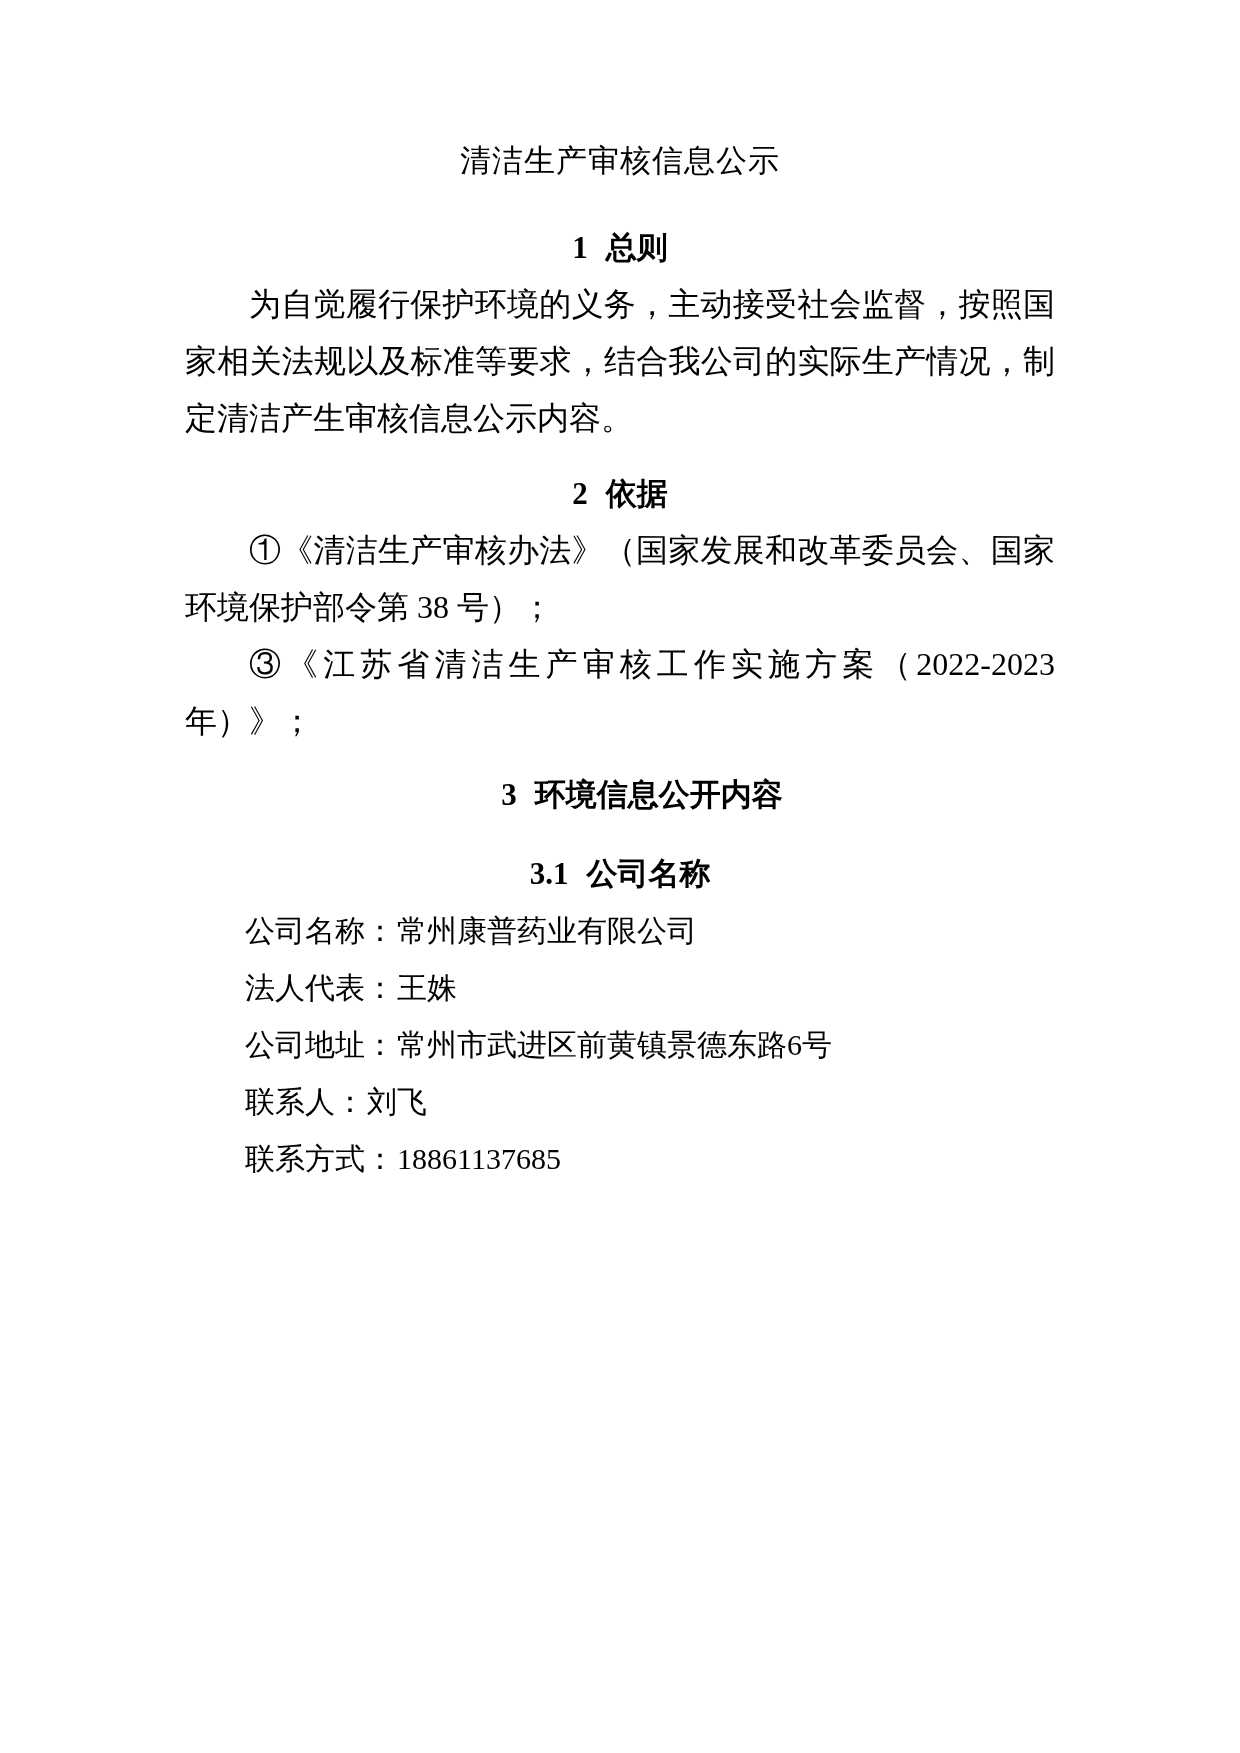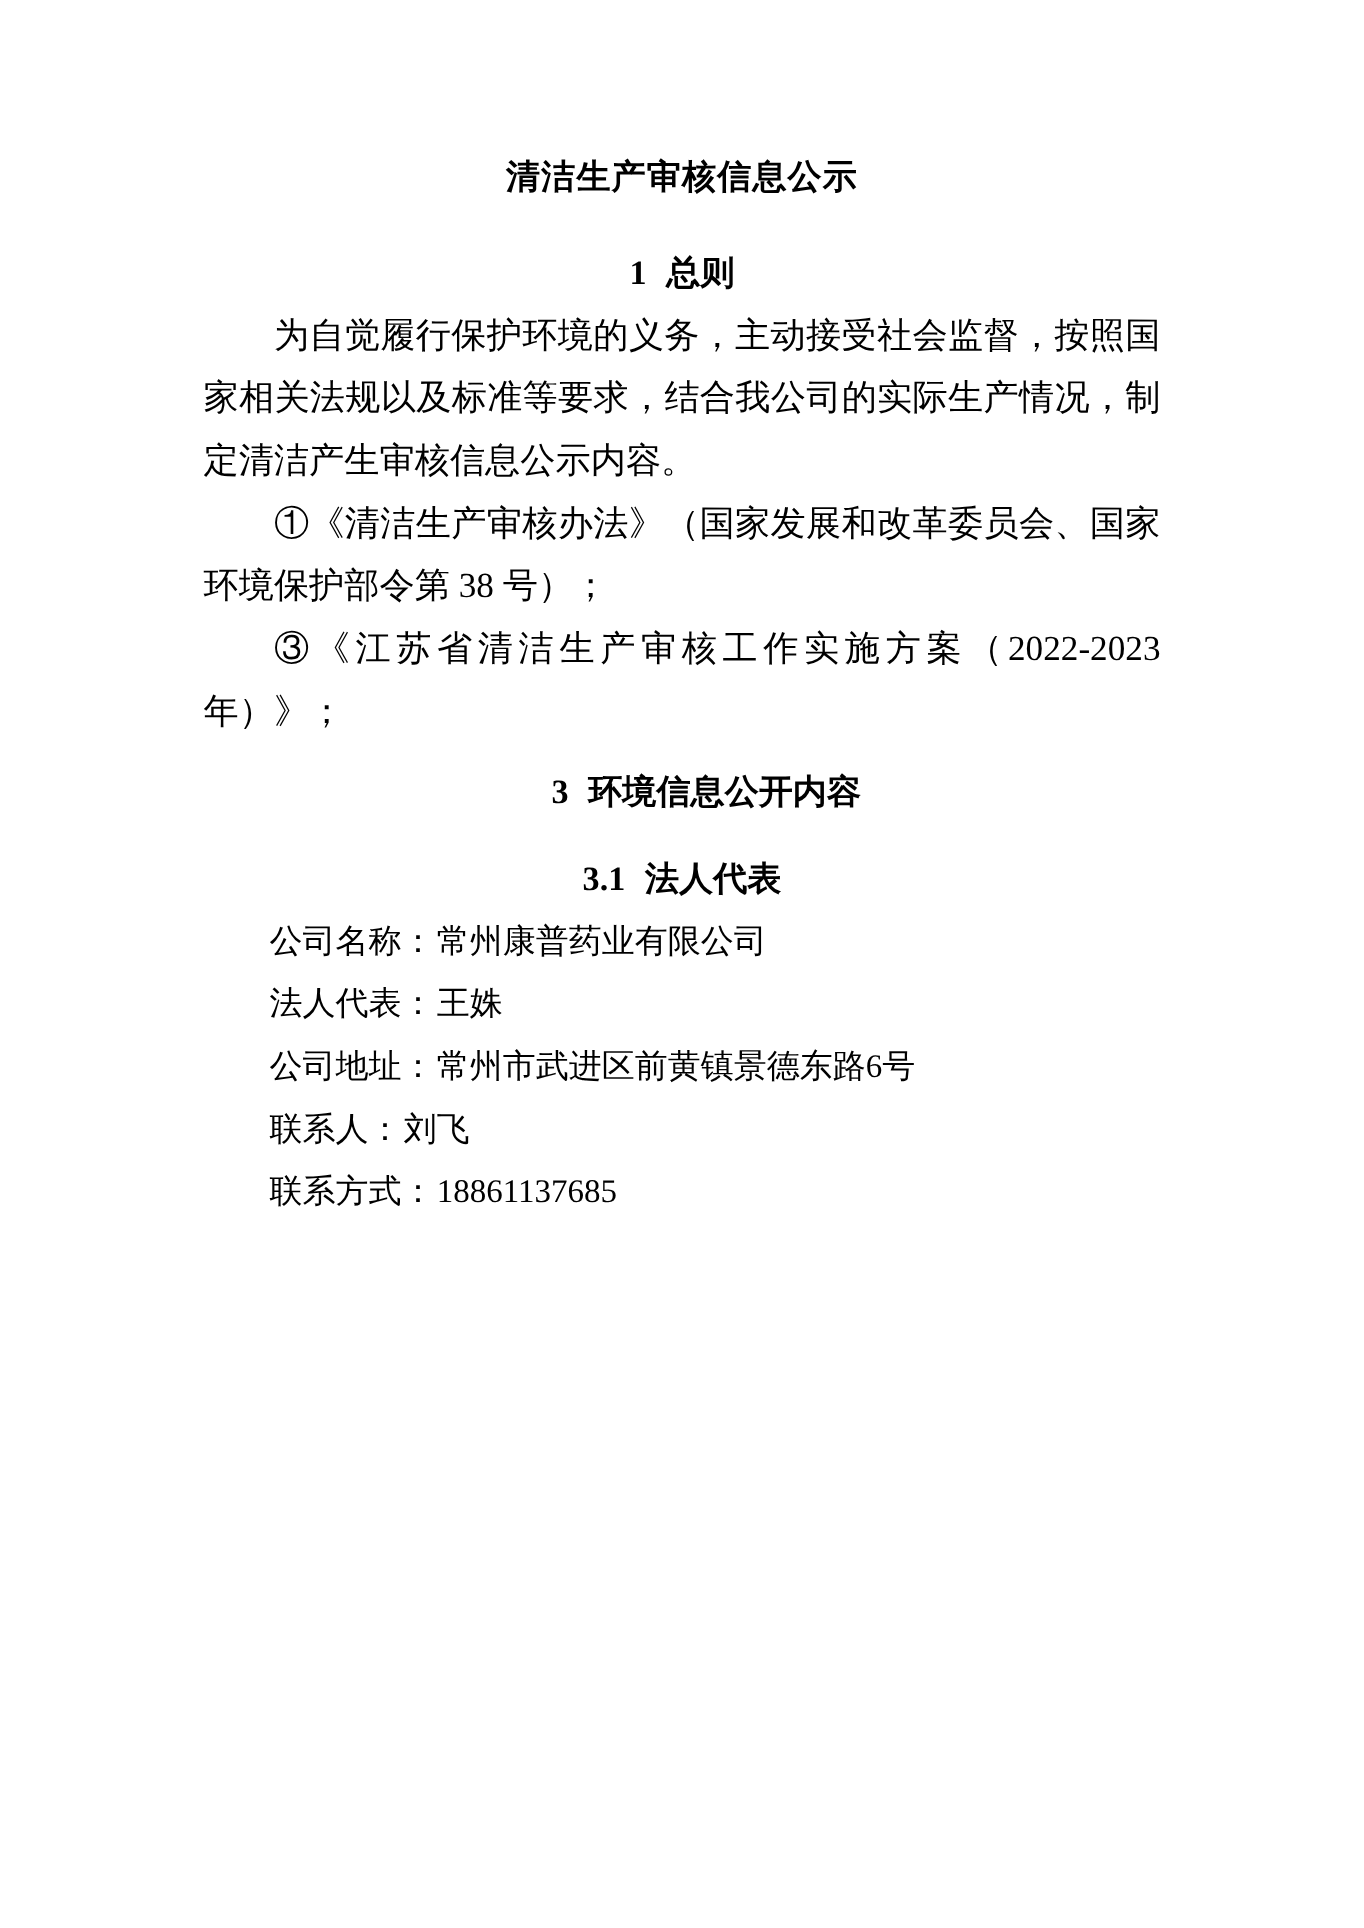--- a/index.html
+++ b/index.html
@@ -16,21 +16,21 @@
   }
   .page {
     box-sizing: border-box;
     width: 1240px;
     height: 1753px;
     padding: 132px 185px 0 185px;
     background: #ffffff;
   }
   .doc-title {
     font-size: 31px;
-    font-weight: bold;
+    font-weight: normal;
     text-align: center;
     line-height: 57px;
     margin: 0 0 30px 0;
     letter-spacing: 1px;
   }
   .heading {
     font-size: 31px;
     font-weight: bold;
     line-height: 57px;
     margin: 18px 0 0 0;
@@ -66,34 +66,37 @@
 <div class="page">
 
   <h1 class="doc-title">清洁生产审核信息公示</h1>
 
   <div class="heading h-s1">
     <span class="hnum">1</span><span>总则</span>
   </div>
 
   <p class="body-para">为自觉履行保护环境的义务，主动接受社会监督，按照国家相关法规以及标准等要求，结合我公司的实际生产情况，制定清洁产生审核信息公示内容。</p>
 
+  <div class="heading h-s2">
+    <span class="hnum">2</span><span>依据</span>
+  </div>
 
   <p class="body-para"><span>①</span><span>《清洁生产审核办法》（国家发展和改革委员会、国家环境保护部令第 38 号）；</span></p>
 
 
   <p class="body-para"><span>③</span><span>《江苏省清洁生产审核工作实施方案（2022-2023年）》；</span></p>
 
 
 
   <div class="heading h-s3">
     <span class="hnum">3</span><span>环境信息公开内容</span>
   </div>
 
   <div class="heading h-s31">
-    <span class="hnum">3.1</span><span>法人代表</span>
+    <span class="hnum">3.1</span><span>公司名称</span>
   </div>
 
   <p class="info-line"><span class="info-label">公司名称：</span><span class="info-value">常州康普药业有限公司</span></p>
 
   <p class="info-line"><span class="info-label">法人代表：</span><span class="info-value">王姝</span></p>
 
   <p class="info-line"><span class="info-label">公司地址：</span><span class="info-value">常州市武进区前黄镇景德东路6号</span></p>
 
 
   <p class="info-line"><span class="info-label">联系人：</span><span class="info-value">刘飞</span></p>

